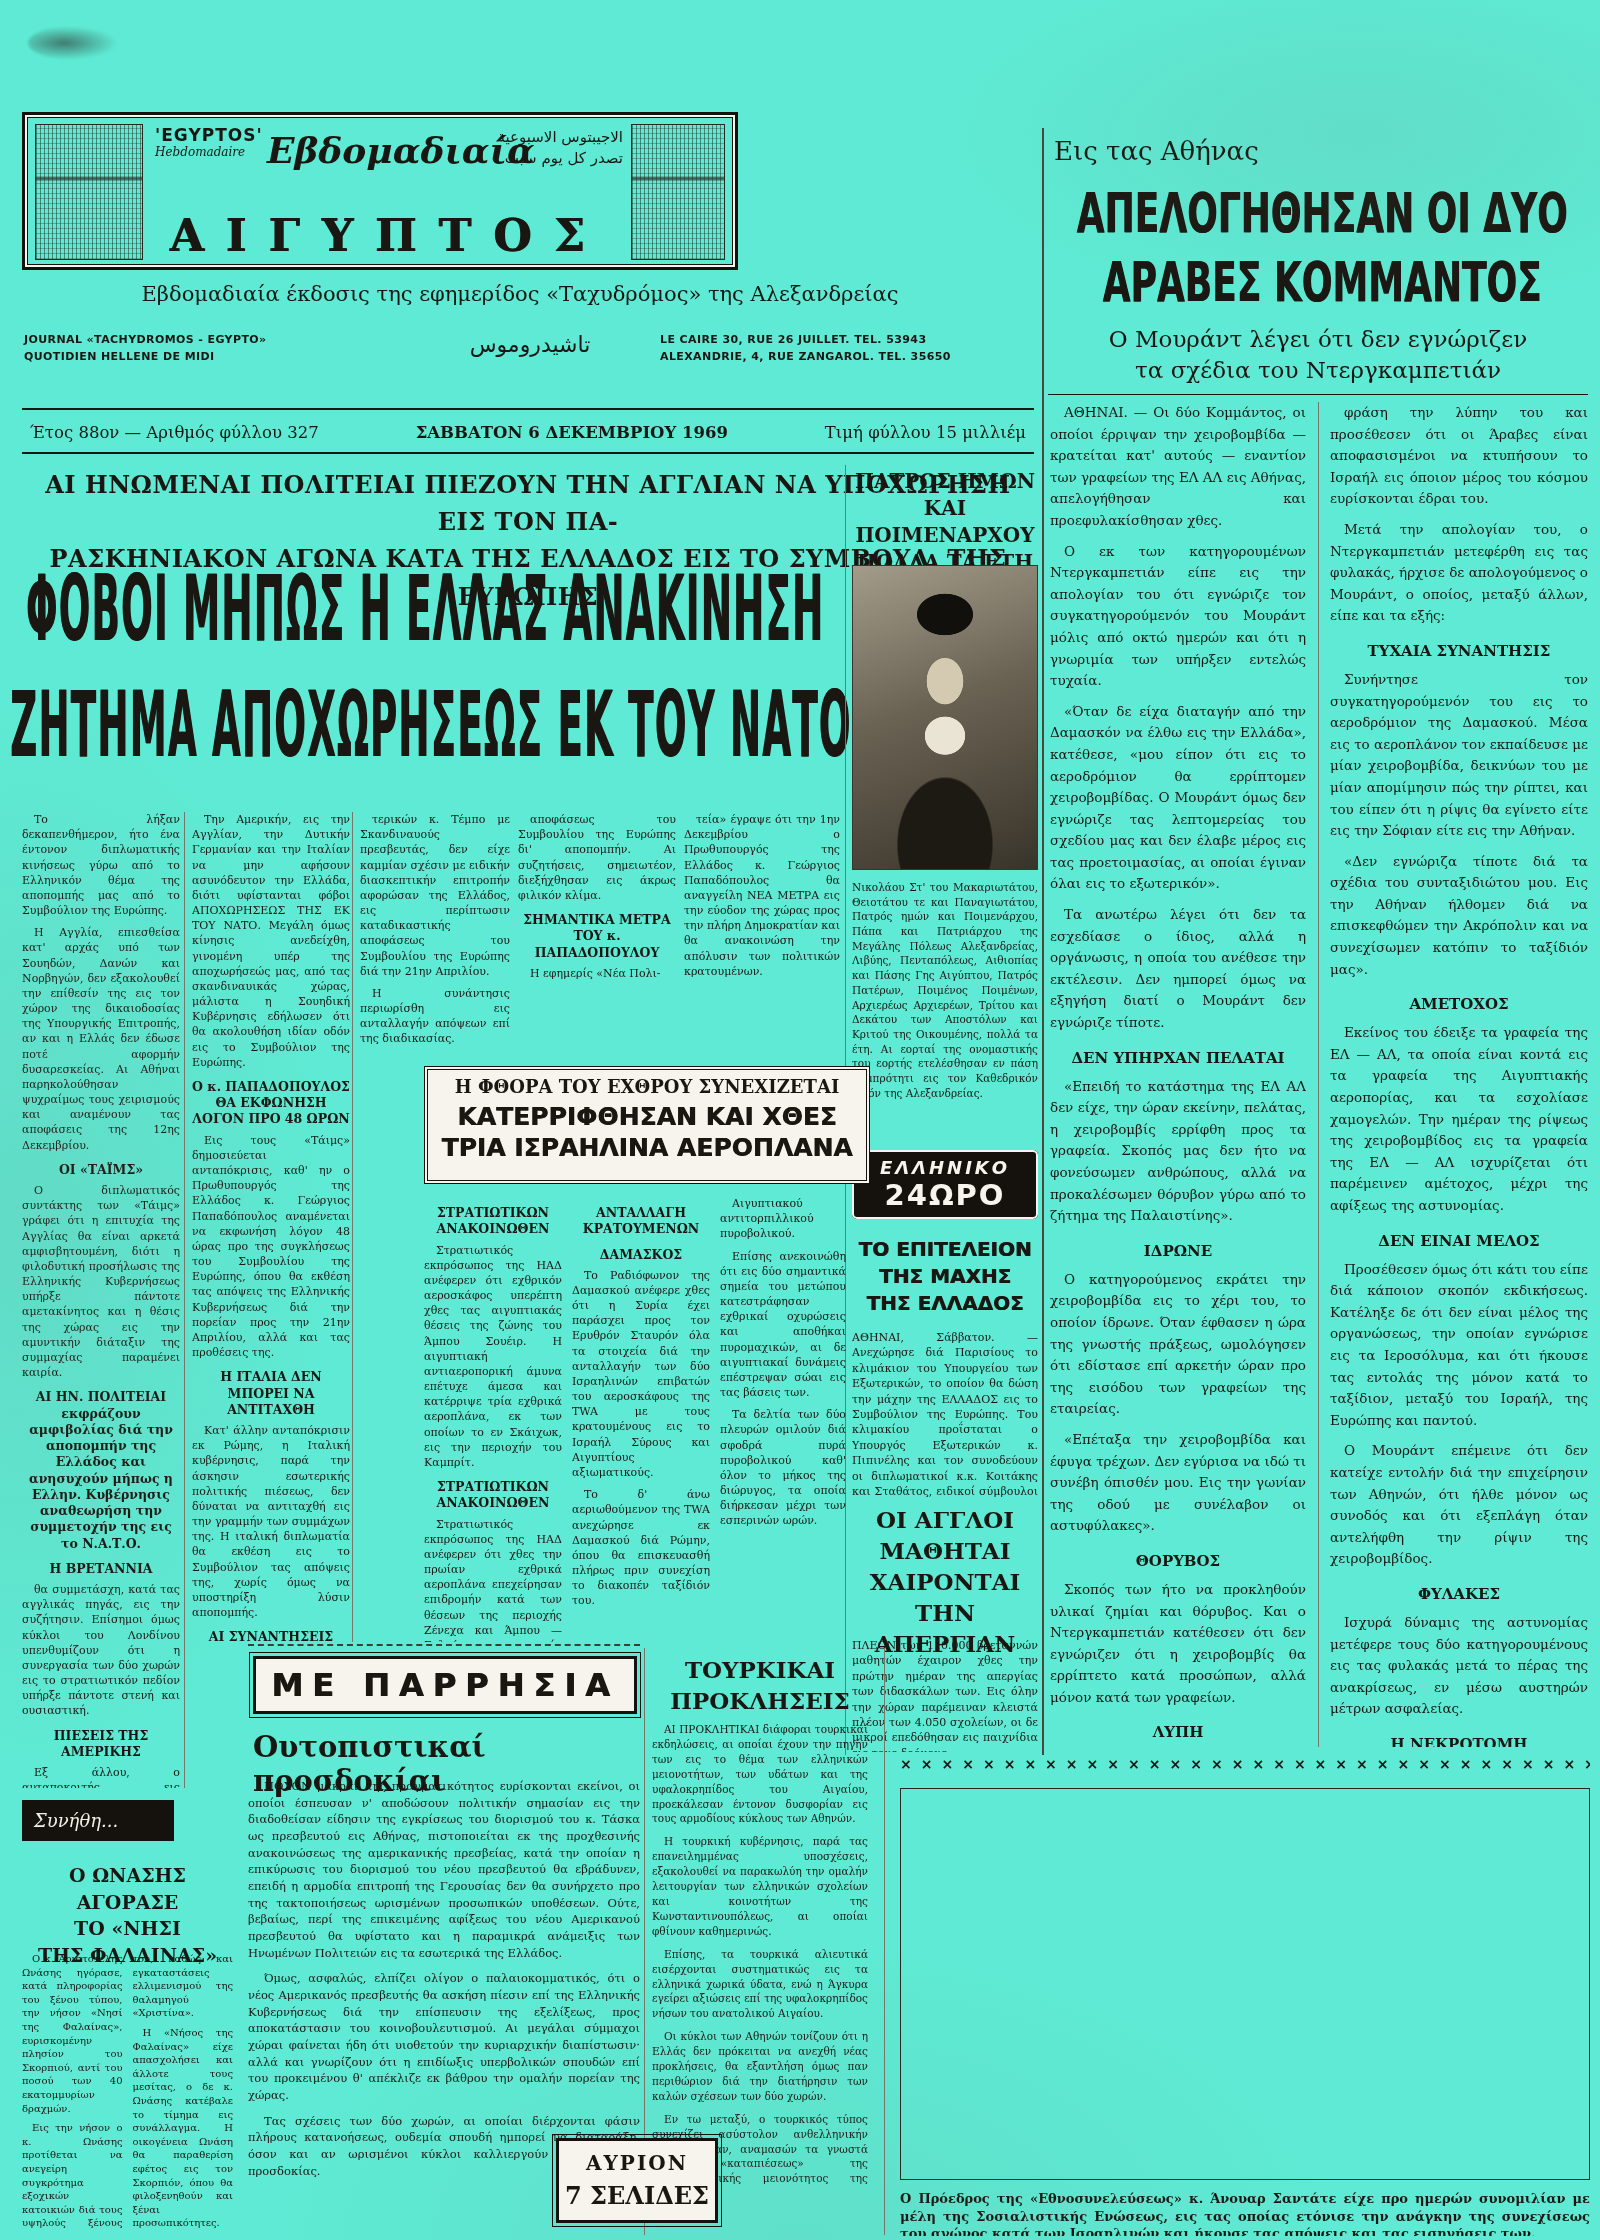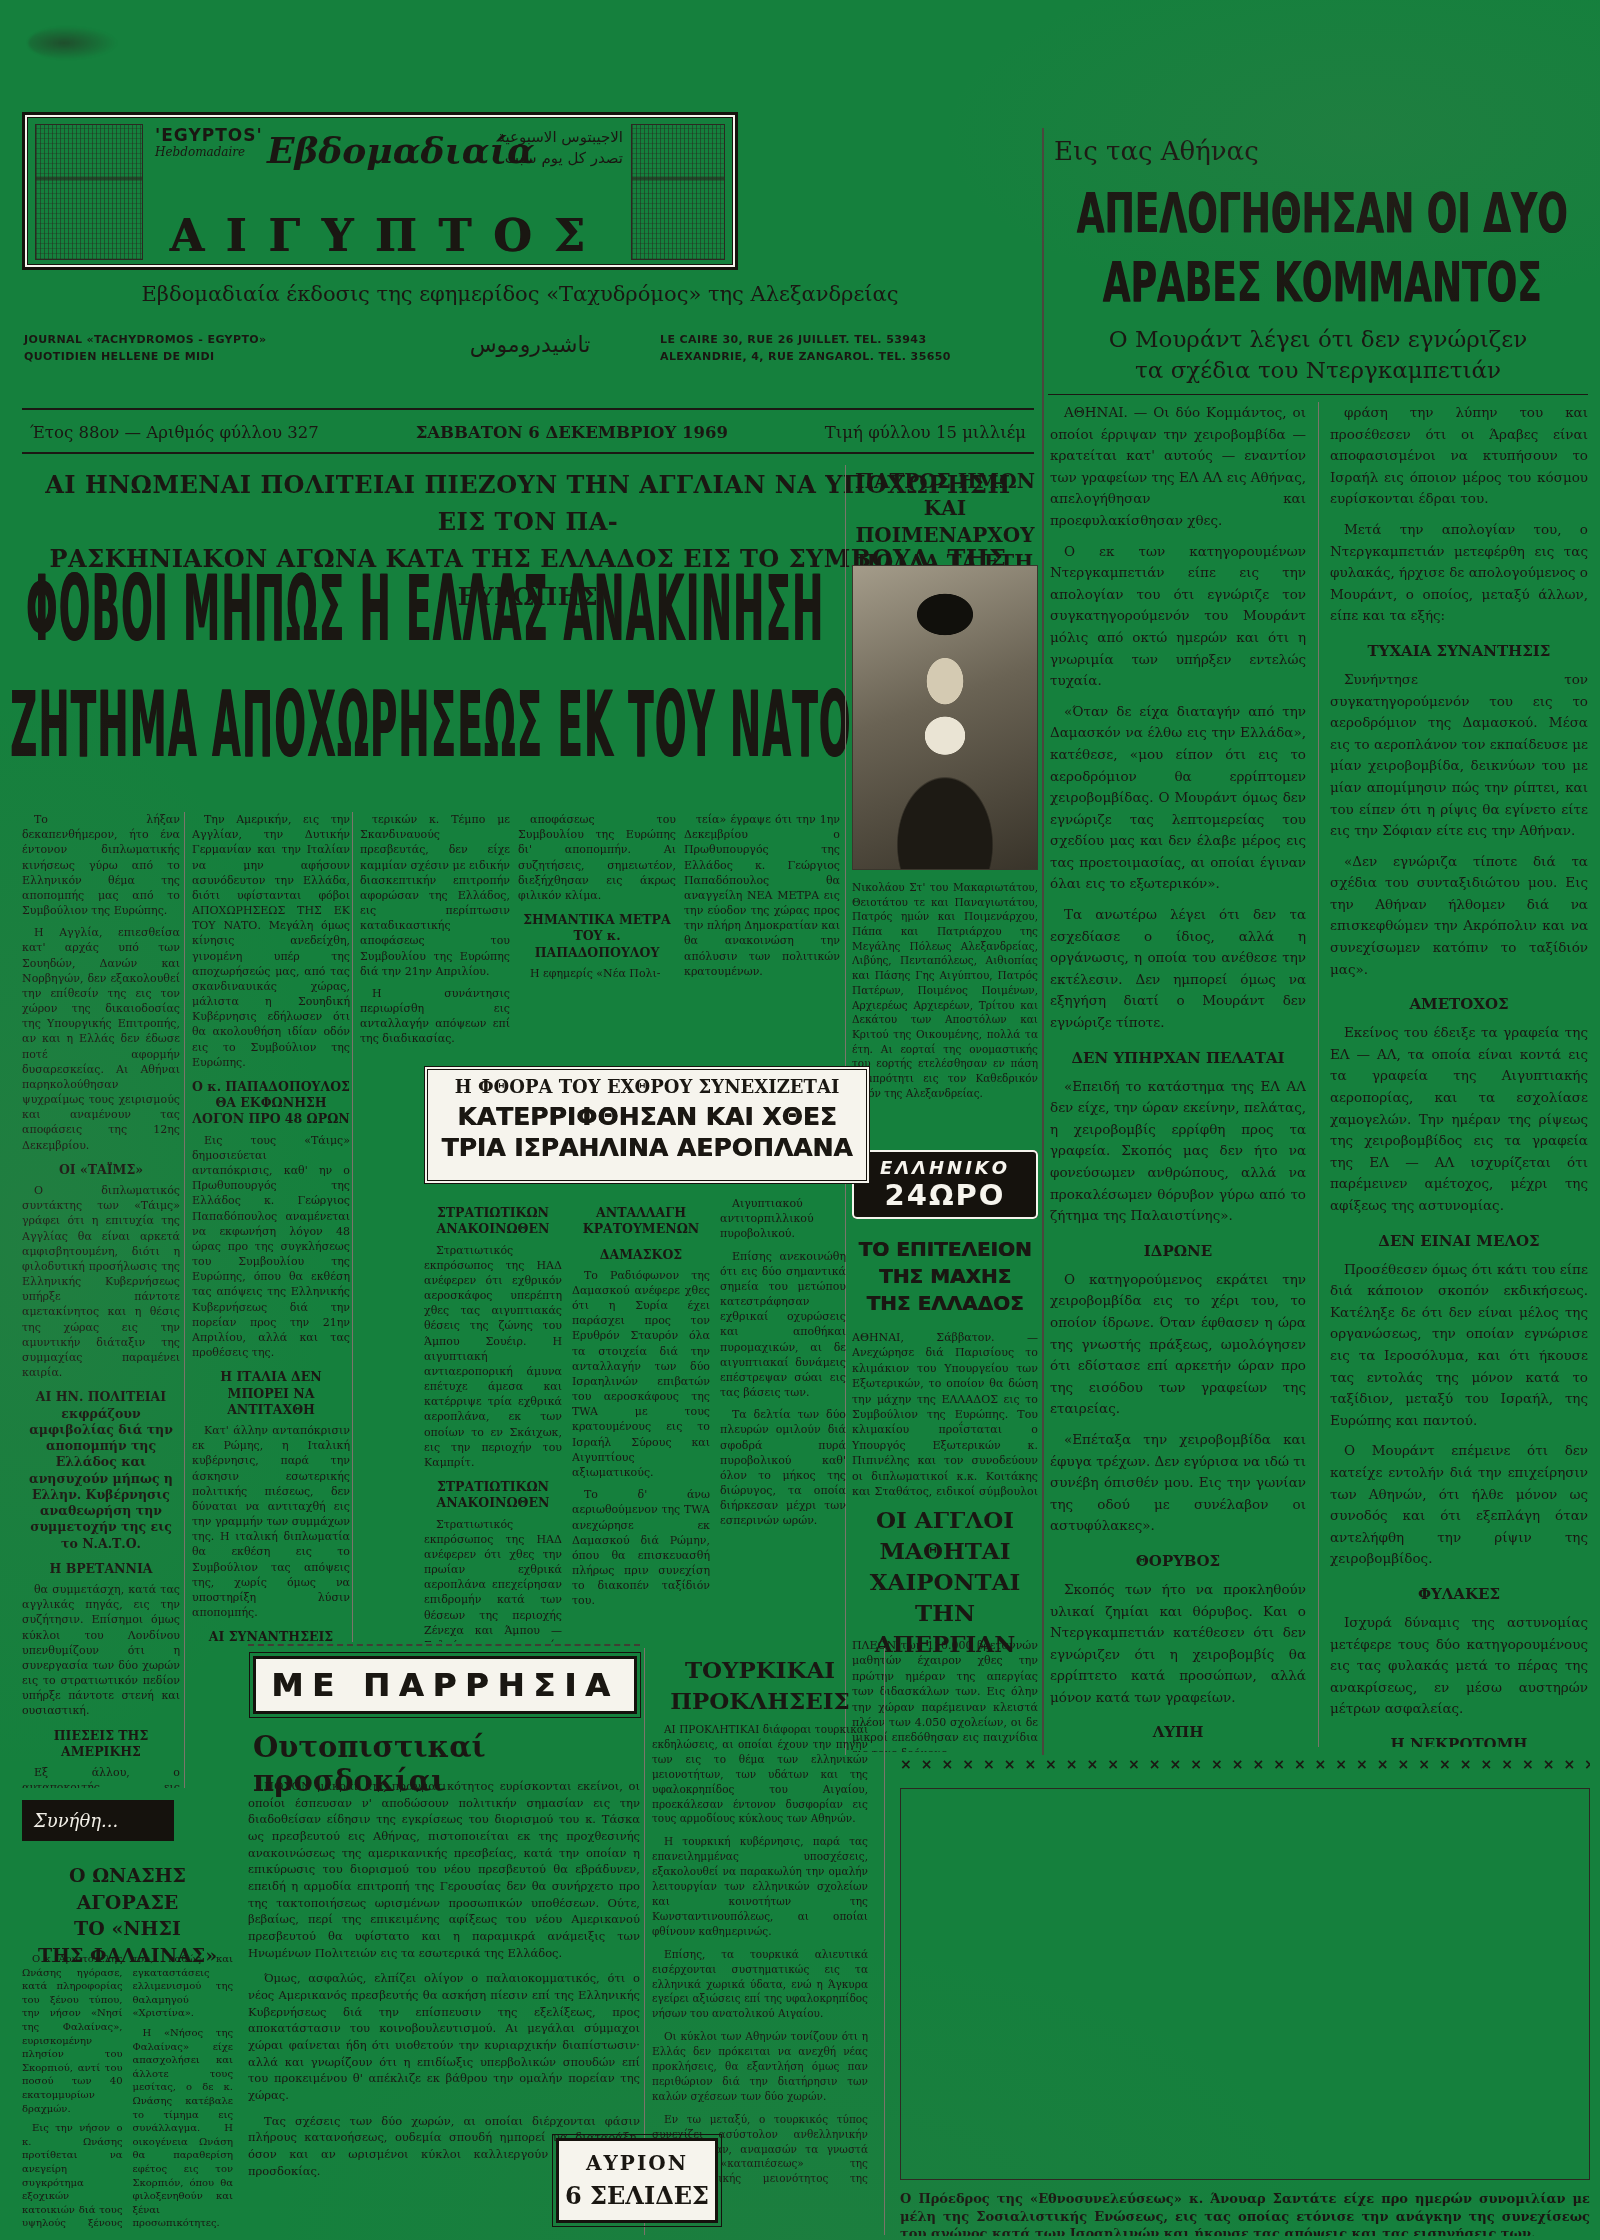--- a/index.html
+++ b/index.html
@@ -1,17 +1,17 @@
 <!DOCTYPE html>
 <html><head>
 <meta charset="utf-8">
 <style>
   *{box-sizing:border-box;margin:0;padding:0}
   html,body{background:#6e6a63}
-  .page{position:relative;width:1600px;height:2240px;margin:0 auto;background:#15803d;color:#1a1712;
+  .page{position:relative;width:1600px;height:2240px;margin:0 auto;background:#5eead4;color:#1a1712;
         font-family:"DejaVu Serif","Liberation Serif",serif;overflow:hidden}
   .page::after{content:"";position:absolute;inset:0;pointer-events:none;background:
      radial-gradient(ellipse 700px 300px at 85% 6%, rgba(120,110,90,.10), transparent 60%),
      radial-gradient(ellipse 500px 900px at 2% 55%, rgba(120,110,90,.12), transparent 60%),
      radial-gradient(ellipse 900px 500px at 50% 100%, rgba(110,100,80,.08), transparent 60%)}
   .abs{position:absolute}
   .clip{overflow:hidden}
   .rule-h{position:absolute;background:#1b1813;height:2px}
   .rule-v{position:absolute;background:#7a756a;width:1px}
   .sans{font-family:"DejaVu Sans","Liberation Sans",sans-serif}
@@ -363,20 +363,20 @@
 
       <p>Επίσης, τα τουρκικά αλιευτικά εισέρχονται συστηματικώς εις τα ελληνικά χωρικά ύδατα, ενώ η Άγκυρα εγείρει αξιώσεις επί της υφαλοκρηπίδος νήσων του ανατολικού Αιγαίου.</p>
 
       <p>Οι κύκλοι των Αθηνών τονίζουν ότι η Ελλάς δεν πρόκειται να ανεχθή νέας προκλήσεις, θα εξαντλήση όμως παν περιθώριον διά την διατήρησιν των καλών σχέσεων των δύο χωρών.</p>
 
       <p>Εν τω μεταξύ, ο τουρκικός τύπος συνεχίζει ασύστολον ανθελληνικήν αρθρογραφίαν, αναμασών τα γνωστά περί «καταπιέσεως» της μουσουλμανικής μειονότητος της Θράκης.</p>
     </div>
 
   <div class="abs avrion" style="left:556px;top:2138px;width:162px">
     <div class="a1">ΑΥΡΙΟΝ</div>
-    <div class="a2">6 ΣΕΛΙΔΕΣ</div>
+    <div class="a2">7 ΣΕΛΙΔΕΣ</div>
   </div>
 
   <div class="abs xrow clip" style="left:900px;top:1756px;width:690px">××××××××××××××××××××××××××××××××××××××××××××</div>
   <div class="abs photo2" style="left:900px;top:1788px;width:690px;height:392px"></div>
   <div class="abs capphoto clip" style="left:900px;top:2190px;width:690px;height:46px">Ο Πρόεδρος της «Εθνοσυνελεύσεως» κ. Άνουαρ Σαντάτε είχε προ ημερών συνομιλίαν με μέλη της Σοσιαλιστικής Ενώσεως, εις τας οποίας ετόνισε την ανάγκην της συνεχίσεως του αγώνος κατά των Ισραηλινών και ήκουσε τας απόψεις και τας εισηγήσεις των.</div>
 
 </div>
 
 </body></html>

